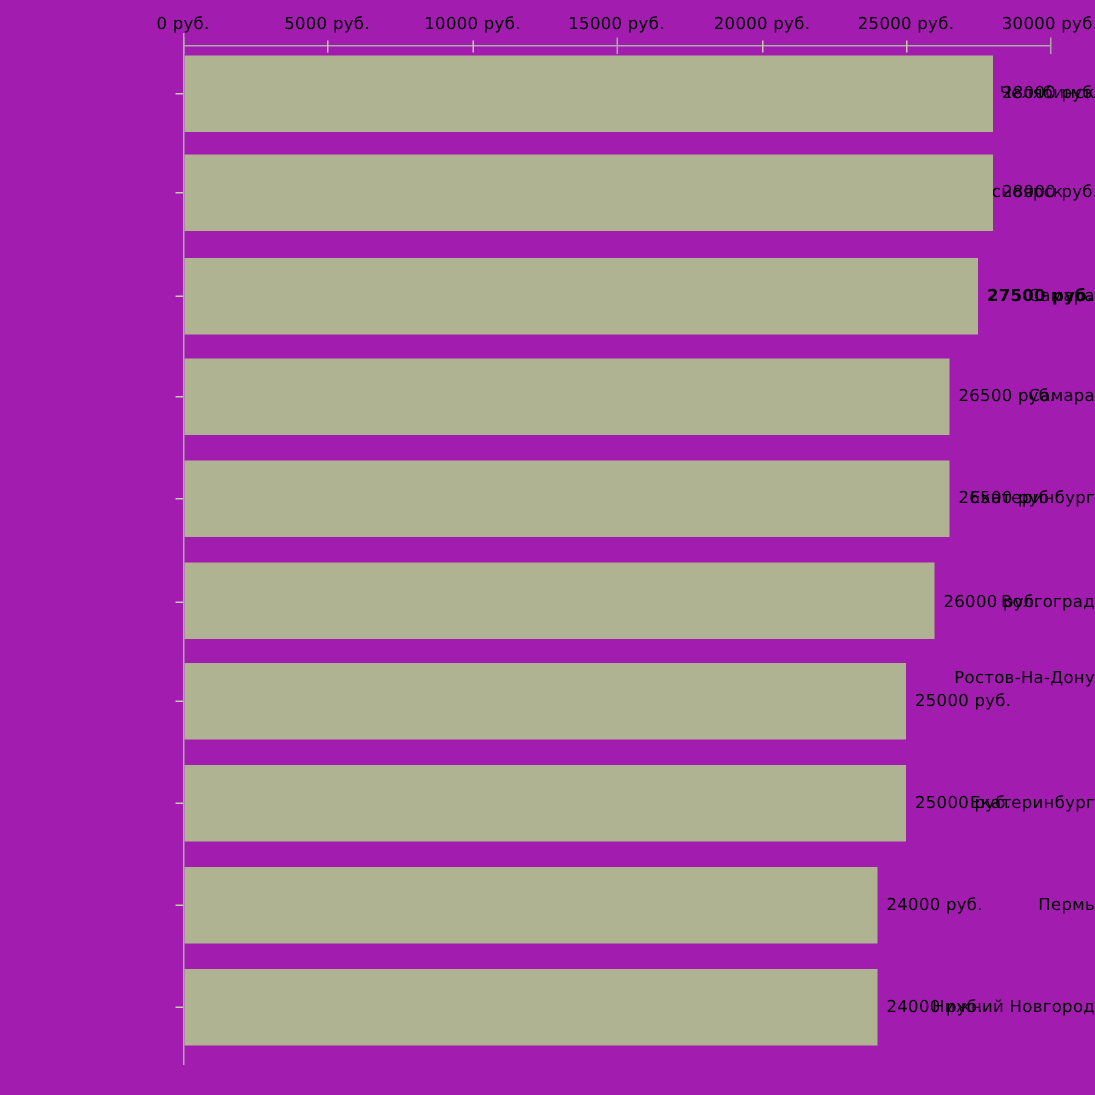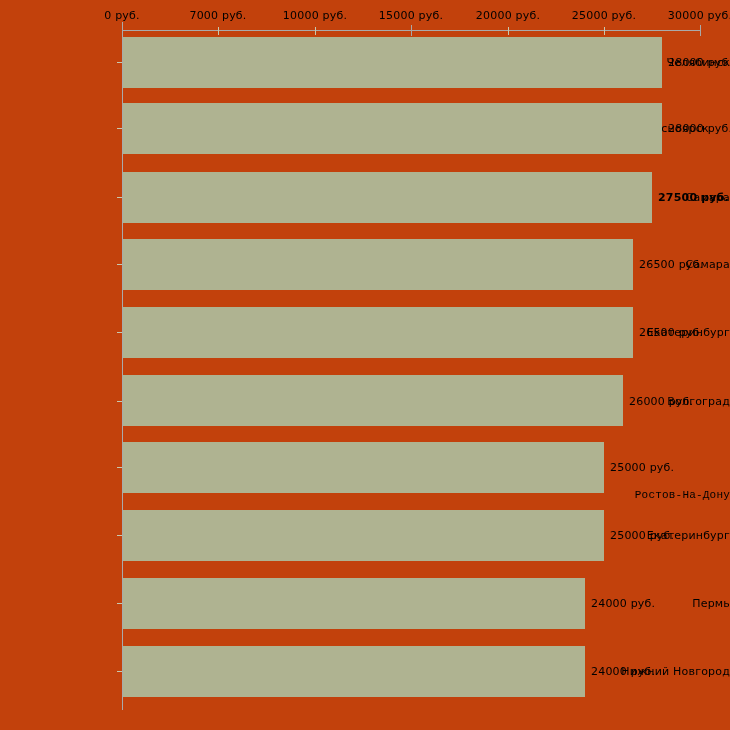--- a/index.html
+++ b/index.html
@@ -10,21 +10,21 @@
   body {
     width: 730px;
     height: 730px;
     font-family: "DejaVu Sans", "Liberation Sans", sans-serif;
     overflow: hidden;
   }
   #chart-root {
     position: relative;
     width: 730px;
     height: 730px;
-    background: #c2410c;
+    background: #a21caf;
   }
   
   .x-axis-line {
     position: absolute;
     left: 122px;
     top: 30px;
     width: 578px;
     height: 1px;
     background: #aaaaaa;
   }
@@ -89,21 +89,21 @@
     letter-spacing: 0.2px;
   }
 </style>
 </head>
 <body>
 
 <div id="chart-root">
 
   <div>
     <div class="x-tick-label" style="left:122px;">0 руб.</div>
-    <div class="x-tick-label" style="left:218px;">7000 руб.</div>
+    <div class="x-tick-label" style="left:218px;">5000 руб.</div>
     <div class="x-tick-label" style="left:315px;">10000 руб.</div>
     <div class="x-tick-label" style="left:411px;">15000 руб.</div>
     <div class="x-tick-label" style="left:508px;">20000 руб.</div>
     <div class="x-tick-label" style="left:604px;">25000 руб.</div>
     <div class="x-tick-label" style="left:700px;">30000 руб.</div>
   </div>
 
   <div class="x-axis-line"></div>
   <div>
     <div class="x-tick edge" style="left:122px;"></div>
@@ -117,21 +117,21 @@
 
   <div class="y-axis-line"></div>
 
   <div>
     <div class="y-tick-label" style="top:62px;  width:112px;">Челябинск</div>
     <div class="y-tick-label" style="top:128px; width:112px;text-align:center;">Красноярск</div>
     <div class="y-tick-label" style="top:197px; width:112px;">Самара</div>
     <div class="y-tick-label" style="top:264px; width:112px;">Самара</div>
     <div class="y-tick-label" style="top:332px; width:112px;">Екатеринбург</div>
     <div class="y-tick-label" style="top:401px; width:112px;">Волгоград</div>
-    <div class="y-tick-label" style="top:495px; width:132px;font-family:Liberation Mono, monospace;">Ростов-На-Дону</div>
+    <div class="y-tick-label" style="top:452px; width:132px;">Ростов-На-Дону</div>
     <div class="y-tick-label" style="top:535px; width:128px;">Екатеринбург</div>
     <div class="y-tick-label" style="top:603px; width:112px;padding-left:17px;">Пермь</div>
     <div class="y-tick-label" style="top:671px; width:112px;">Нижний Новгород</div>
   </div>
   <div>
     <div class="y-tick" style="top:62px;"></div>
     <div class="y-tick" style="top:128px;"></div>
     <div class="y-tick" style="top:197px;"></div>
     <div class="y-tick" style="top:264px;"></div>
     <div class="y-tick" style="top:332px;"></div>

